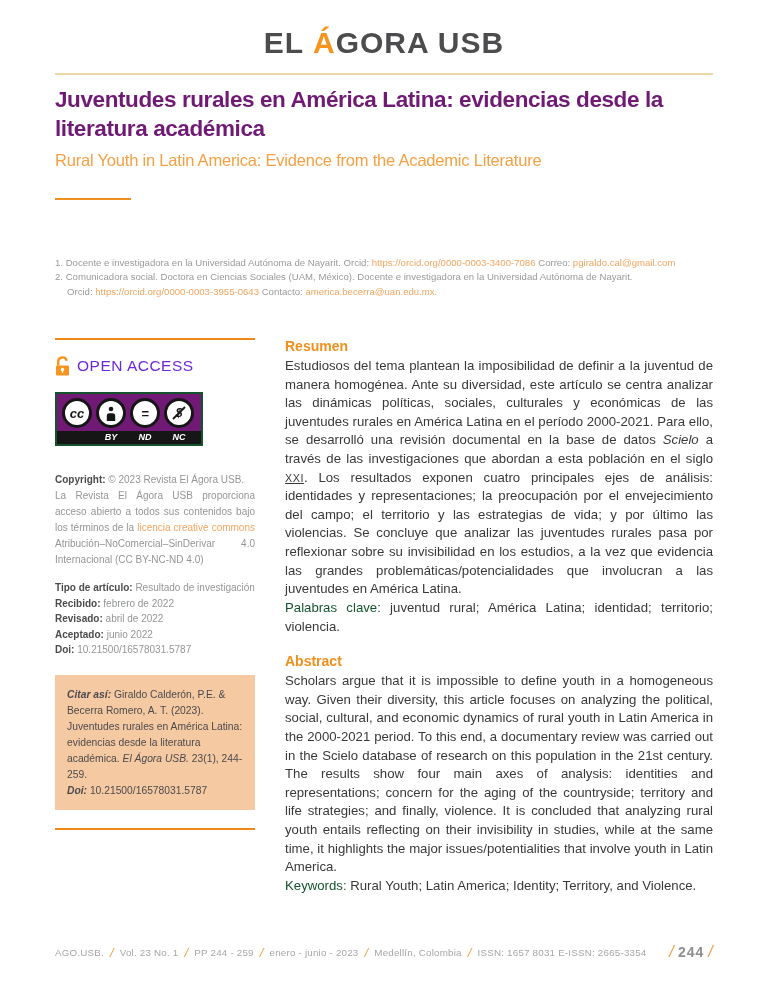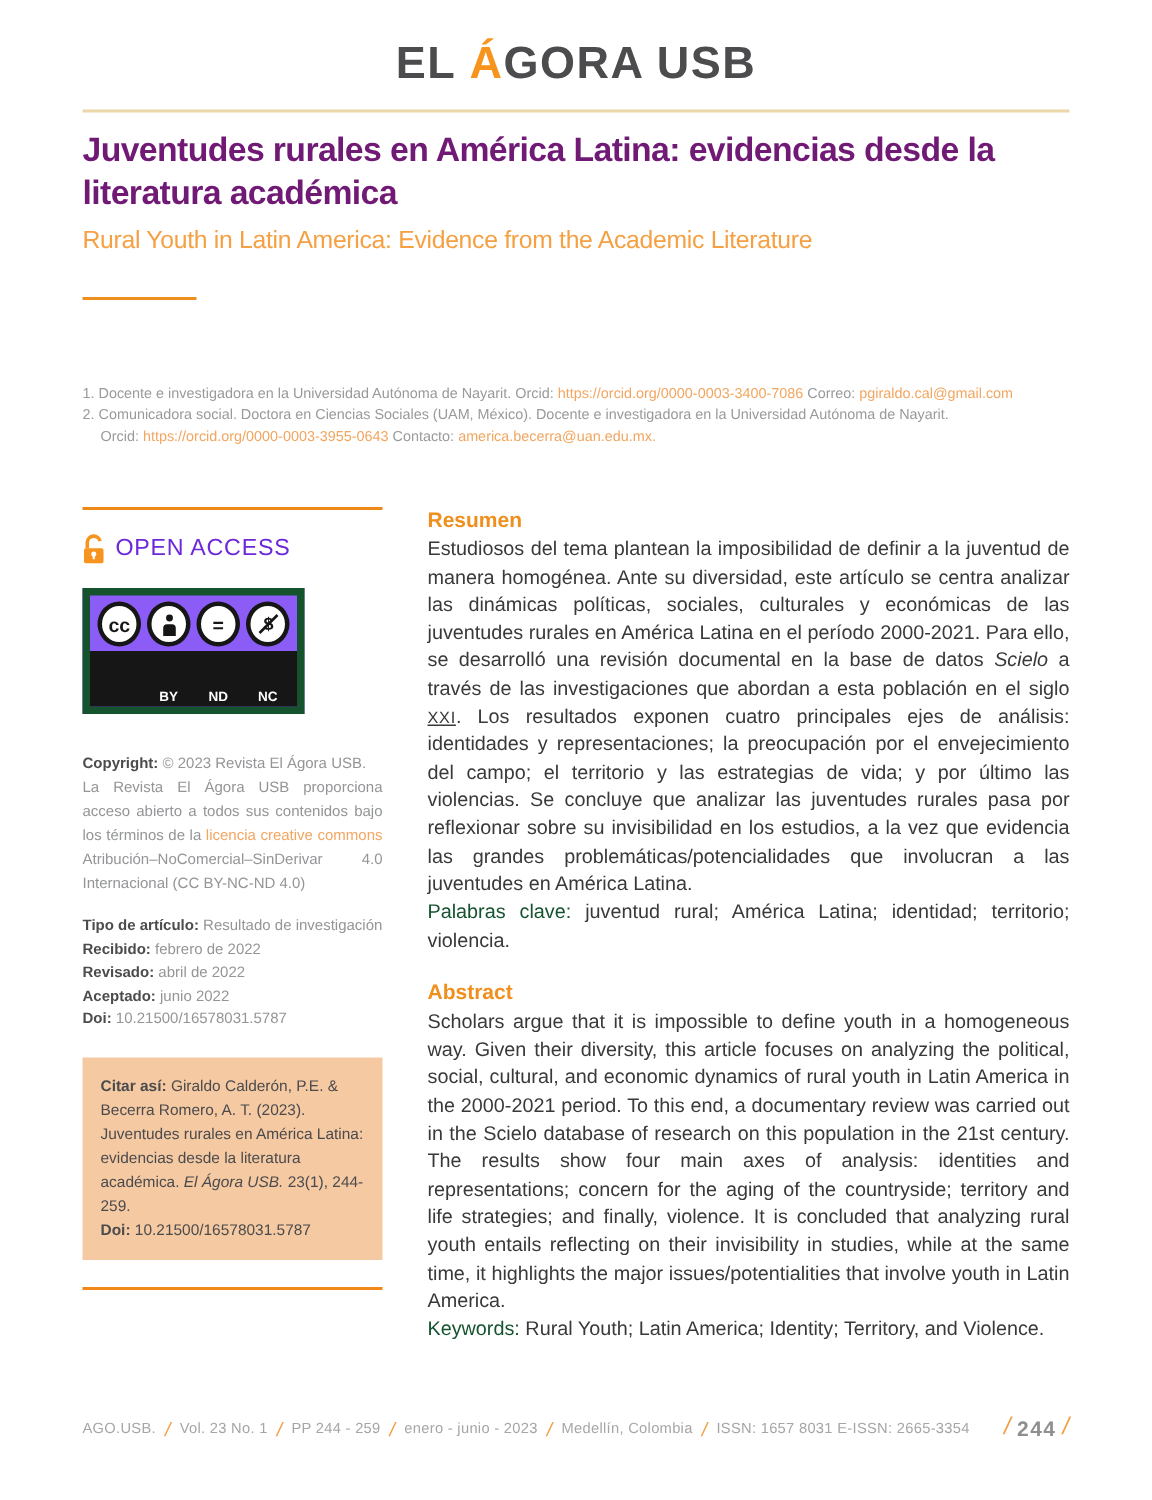--- a/index.html
+++ b/index.html
@@ -31,40 +31,40 @@
   .col-left{width:200px;flex:0 0 200px;}
   .col-right{flex:1;min-width:0;}
 
   .side-rule{height:2px;background:#ef8816;margin-bottom:16px;}
   .side-rule.bottom{margin-top:18px;margin-bottom:0;}
 
   .oa-row{display:flex;align-items:center;gap:6px;margin-bottom:16px;}
   .oa-text{font-size:15.5px;color:#6d28d9;letter-spacing:0.5px;}
 
   
-  .cc-badge{width:148px;border:5px solid #14532d;background:#8b5cf6;box-sizing:border-box;}
+  .cc-badge{width:148px;border:2px solid #14532d;background:#701a75;box-sizing:border-box;font-style:italic;}
   .cc-circles{display:flex;gap:4px;padding:4px 5px 3px;}
   .cc-circle{width:30px;height:30px;box-sizing:border-box;border:3px solid #161616;border-radius:50%;
     background:#fff;display:flex;align-items:center;justify-content:center;
     font-weight:bold;font-size:13px;color:#161616;}
   .cc-strip{background:#161616;display:flex;gap:4px;padding:1px 5px 2px;}
-  .cc-strip span{width:30px;text-align:center;color:#fff;font-weight:bold;font-size:9px;margin-top:24px;}
+  .cc-strip span{width:30px;text-align:center;color:#fff;font-weight:bold;font-size:9px;}
 
   
   .copyright{margin-top:26px;font-size:10px;color:#949597;line-height:1.6;text-align:justify;}
   .copyright .bold{font-weight:bold;color:#4c4c4e;}
   .copyright .link{color:#f2a660;}
 
   .meta{margin-top:14px;font-size:10px;color:#949597;}
   .meta-line{margin-bottom:4.5px;}
   .meta-line .label{font-weight:bold;color:#4c4c4e;}
 
   .cite-box{margin-top:20px;background:#f5c9a2;padding:12px 12px 11px;
     font-size:10.3px;color:#4b4b4d;line-height:1.55;}
-  .cite-box .bold{font-weight:bold;}
+  .cite-box .bold{font-weight:bold;font-style:italic;}
   .cite-box .italic{font-style:italic;}
 
   
   .sec-heading{color:#ef8f1d;font-weight:bold;font-size:14px;margin:0 0 3px;}
   .body-text{font-size:13.2px;color:#39393b;line-height:1.41;text-align:justify;margin:0;}
   .body-text .italic{font-style:italic;}
   .body-text .smallcaps{font-size:0.82em;text-decoration:underline;letter-spacing:0.5px;}
   .kw-line{font-size:13.2px;color:#39393b;line-height:1.41;text-align:justify;}
   .kw-line .kw-label{color:#14532d;}
   .abstract-sec{margin-top:17px;}

